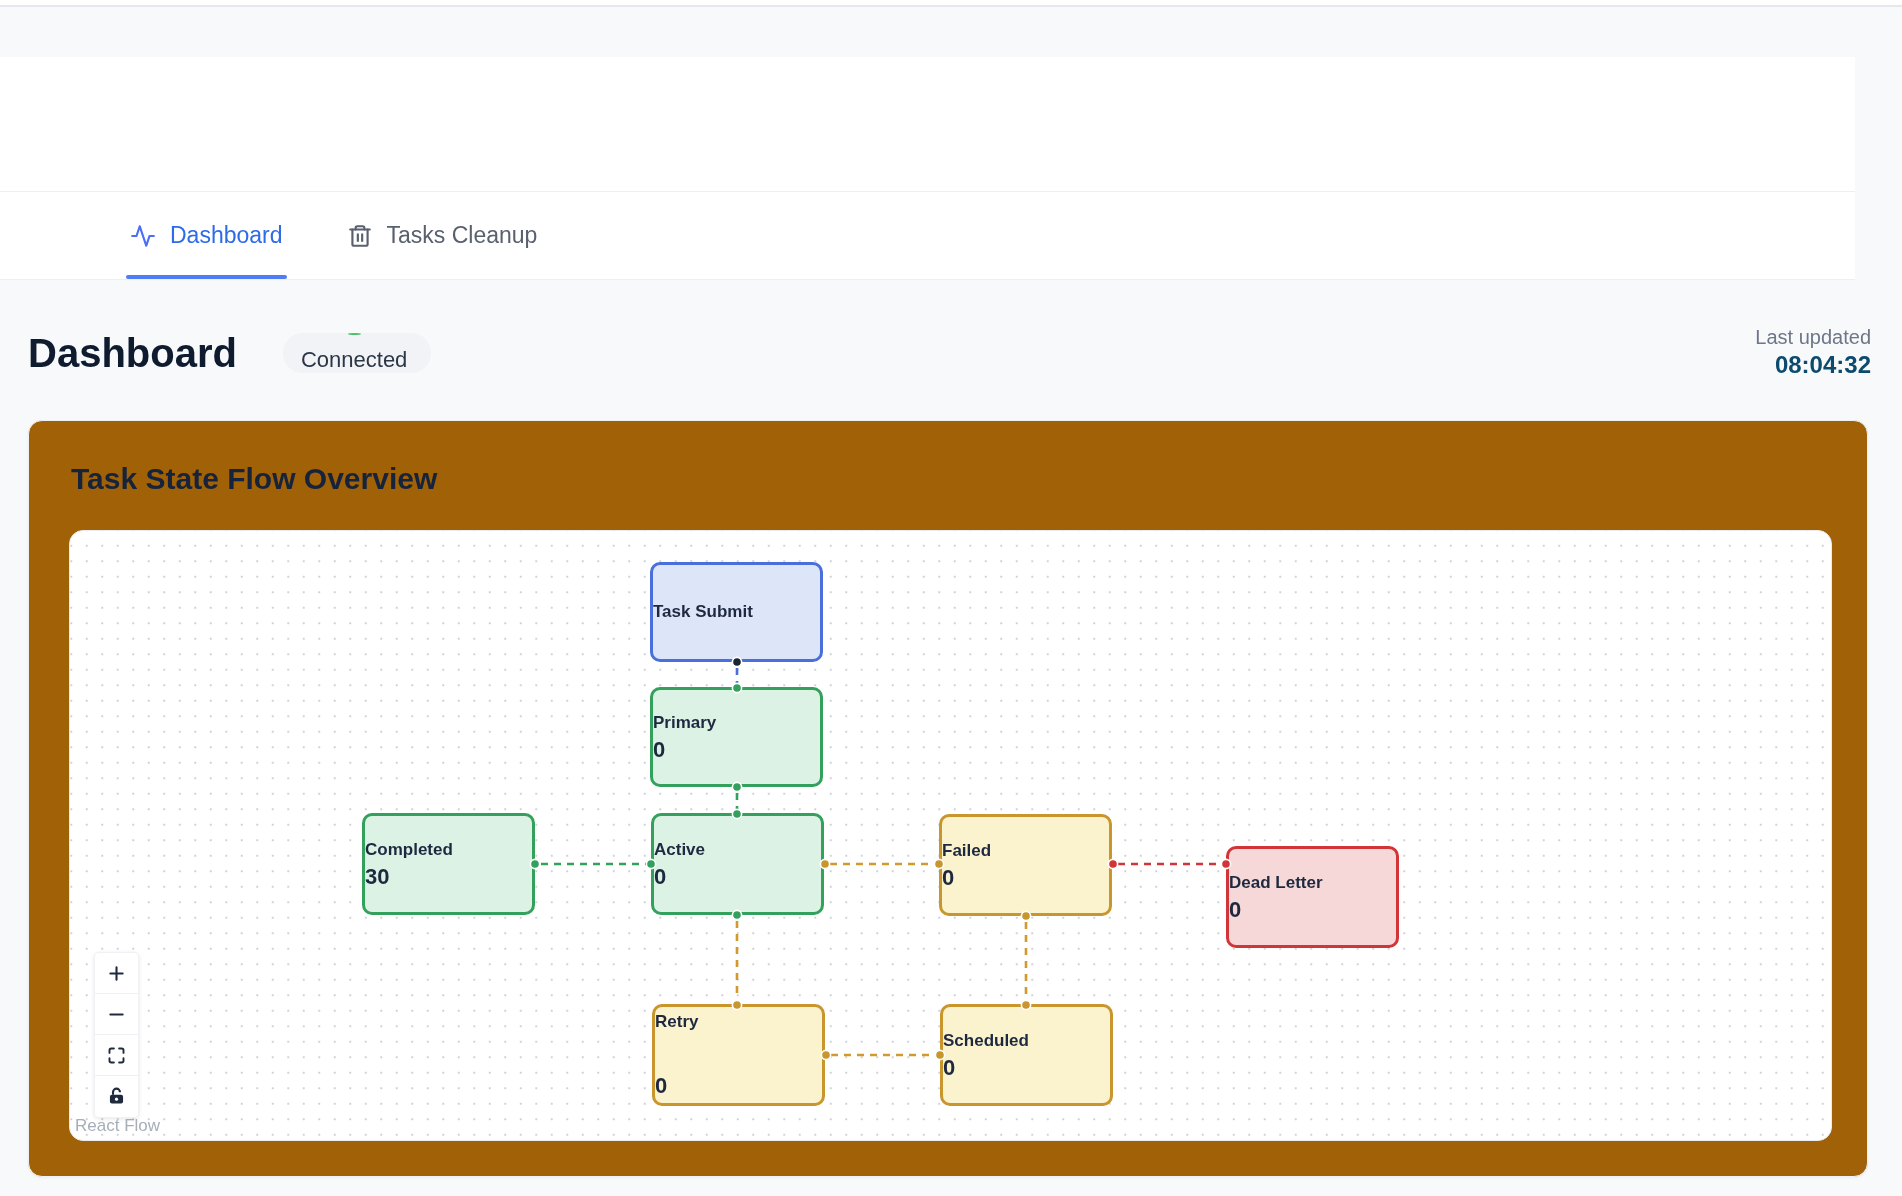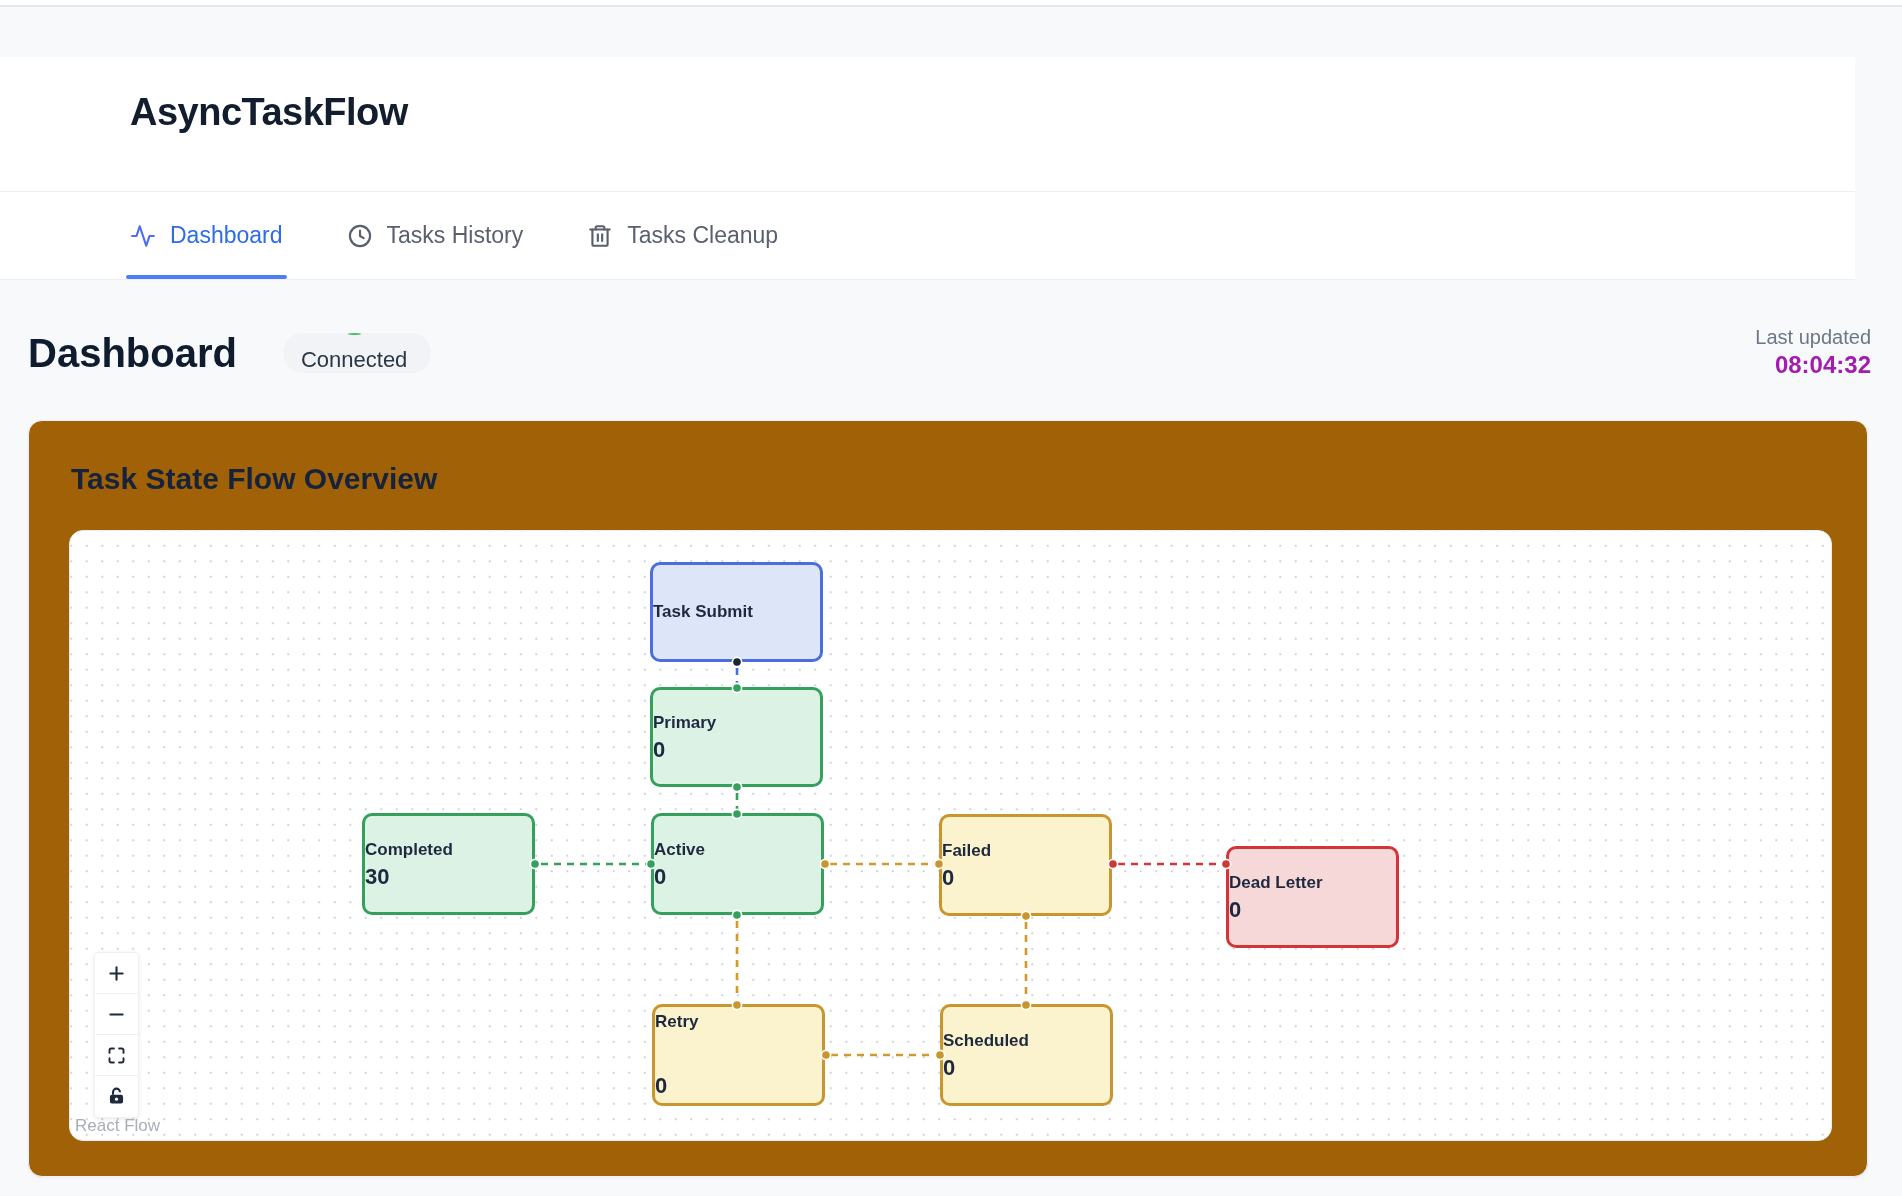--- a/index.html
+++ b/index.html
@@ -25,21 +25,21 @@
   .tab.active{color:#2e6be6;}
   .tab.active::after{content:"";position:absolute;left:-4px;right:-4px;bottom:0;height:4px;background:#4f7df7;border-radius:2px;}
   
   .heading-row{display:flex;align-items:center;margin:45px 31px 0 28px;}
   .page-heading{margin:0;font-size:40px;font-weight:700;color:#0f1b2e;line-height:48px;}
   .badge{margin-left:46px;height:40px;display:inline-flex;align-items:center;gap:12px;background:#f1f3f6;border-radius:20px;padding:0 24px 0 18px;flex-direction:column;}
   .badge .dot{width:13px;height:13px;border-radius:50%;background:#4bc069;}
   .badge .badge-text{font-size:22px;color:#2b3646;}
   .updated{margin-left:auto;text-align:right;}
   .updated-label{font-size:20px;color:#6d7787;line-height:25px;}
-  .updated-time{font-size:24px;font-weight:600;color:#a21caf;line-height:30px;text-align:right;}
+  .updated-time{font-size:24px;font-weight:600;color:#0c4a6e;line-height:30px;text-align:right;}
   
   .flow-card{
     position:relative;margin:40px 0 0 28px;width:1840px;height:757px;box-sizing:border-box;
     background:#a16207;border:1px solid #eef0f4;border-radius:14px;
     box-shadow:0 1px 3px rgba(15,23,42,.05);
   }
   .flow-card-title{margin:0;position:absolute;left:42px;top:41px;font-size:30px;font-weight:700;color:#16233b;}
   .flow-canvas{
     position:absolute;left:40px;top:109px;width:1763px;height:611px;box-sizing:border-box;
     border:1px solid #e8ebef;border-radius:14px;background-color:#ffffff;
@@ -64,39 +64,29 @@
   .control-btn svg{width:21px;height:21px;display:block;}
   .attribution{position:absolute;left:5px;bottom:4px;font-size:17px;color:#a7aeb8;}
 </style>
 </head>
 <body>
 
 <div class="top-strip"></div>
 
 <header class="header-card">
   <div class="header-inner">
-    <h1 class="app-title">AsyncTaskFlow</h1>
   </div>
   <nav class="tabs" id="tabs">
       <div class="tab active">
         <span style="display: flex; align-items: center; color: rgb(76, 110, 245);">
           <svg viewBox="0 0 24 24" fill="none" stroke="currentColor" stroke-width="2" stroke-linecap="round" stroke-linejoin="round">
             <path d="M22 12h-4l-3 9L9 3l-3 9H2"></path>
           </svg>
         </span>
         <span>Dashboard</span>
-      </div>
-      <div class="tab">
-        <span style="display: flex; align-items: center;">
-          <svg viewBox="0 0 24 24" fill="none" stroke="currentColor" stroke-width="2" stroke-linecap="round" stroke-linejoin="round">
-            <circle cx="12" cy="12" r="9.3"></circle>
-            <path d="M12 7v5l3.4 2"></path>
-          </svg>
-        </span>
-        <span>Tasks History</span>
       </div>
       <div class="tab">
         <span style="display: flex; align-items: center;">
           <svg viewBox="0 0 24 24" fill="none" stroke="currentColor" stroke-width="2" stroke-linecap="round" stroke-linejoin="round">
             <path d="M3 6h18"></path>
             <path d="M8 6V4.5A1.5 1.5 0 0 1 9.5 3h5A1.5 1.5 0 0 1 16 4.5V6"></path>
             <path d="M19 6v13.5a1.5 1.5 0 0 1-1.5 1.5h-11A1.5 1.5 0 0 1 5 19.5V6"></path>
             <path d="M10 10.5v6M14 10.5v6"></path>
           </svg>
         </span>

